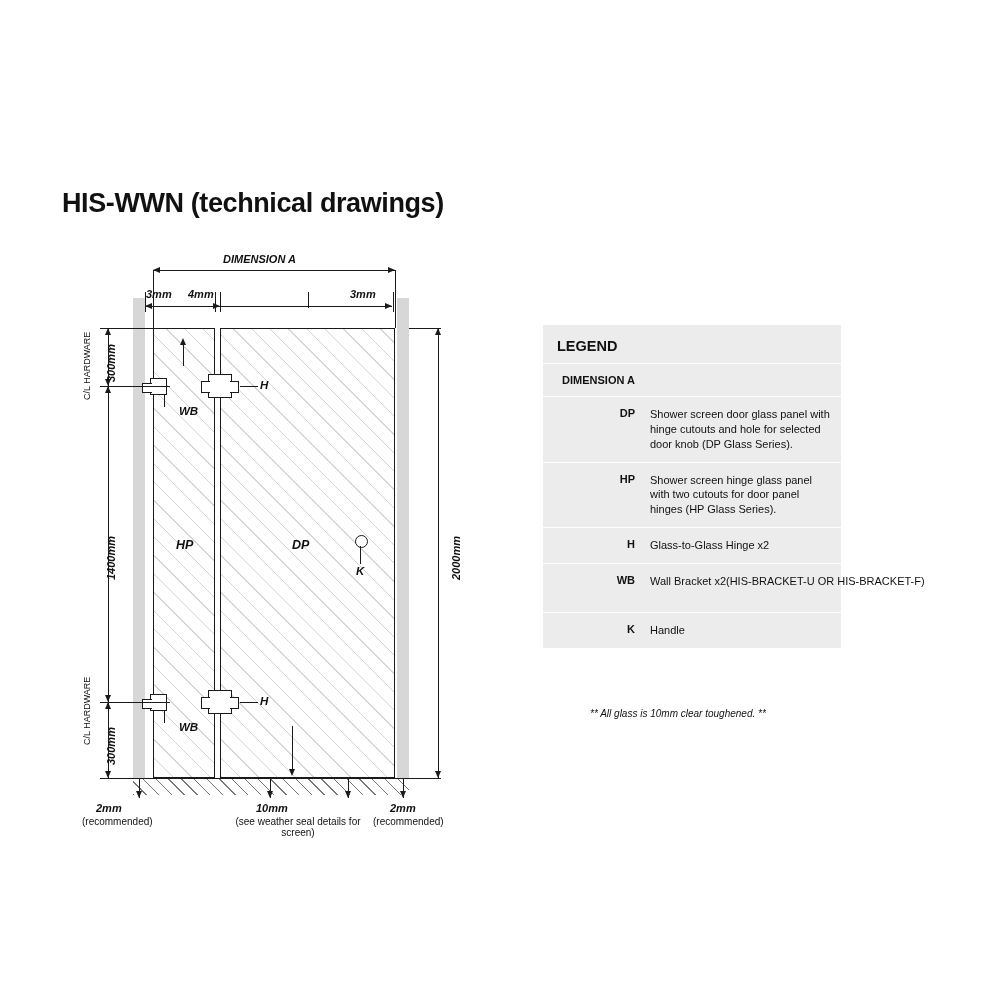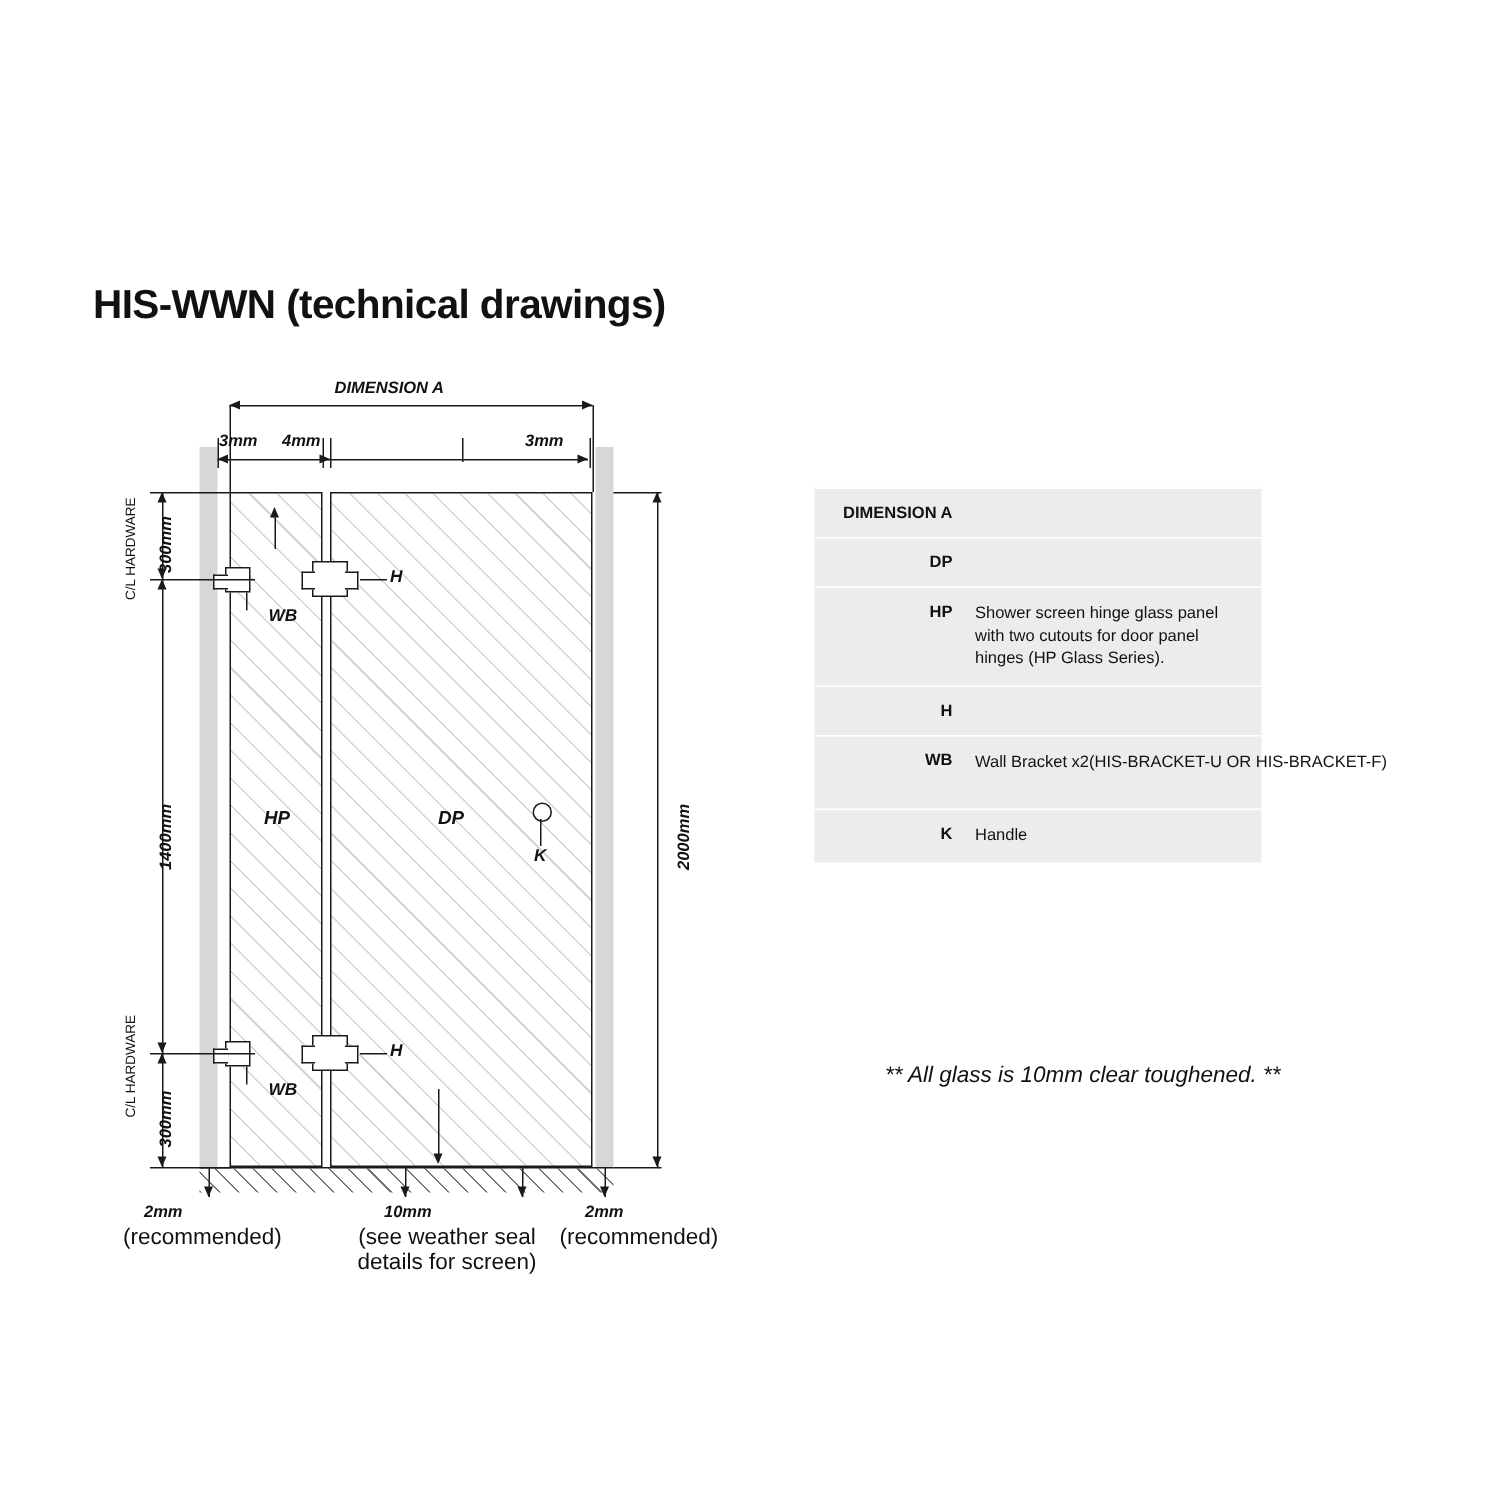--- a/index.html
+++ b/index.html
@@ -54,21 +54,21 @@
   .arrow-l,.arrow-r,.arrow-u,.arrow-d{position:absolute;width:0;height:0;}
   .arrow-l{border-top:3.5px solid transparent;border-bottom:3.5px solid transparent;border-right:7px solid #1a1a1a;}
   .arrow-r{border-top:3.5px solid transparent;border-bottom:3.5px solid transparent;border-left:7px solid #1a1a1a;}
   .arrow-u{border-left:3.5px solid transparent;border-right:3.5px solid transparent;border-bottom:7px solid #1a1a1a;}
   .arrow-d{border-left:3.5px solid transparent;border-right:3.5px solid transparent;border-top:7px solid #1a1a1a;}
 
   .dim-txt{position:absolute;font-size:11px;font-style:italic;font-weight:bold;color:#111;white-space:nowrap;}
   .dim-txt.plain{font-style:normal;font-weight:normal;}
   .vert{transform-origin:left top;}
 
-  .note{position:absolute;font-size:15px;color:#111;white-space:nowrap;font-style:italic;}
+  .note{position:absolute;font-size:10px;color:#111;white-space:nowrap;font-style:italic;}
 
   
   .floor{position:absolute;left:73px;top:528px;width:276px;height:16px;
     background:repeating-linear-gradient(45deg,#777 0 1px,rgba(255,255,255,0) 1px 9px);
     border-top:1.4px solid #1a1a1a;}
 
   
   .legend{position:absolute;left:543px;top:325px;width:298px;background:#ececec;}
   .legend-title{font-size:14.5px;font-weight:bold;padding:13px 0 9px 14px;color:#111;}
   .legend-row{display:flex;border-top:1px solid #ffffff;}
@@ -181,33 +181,36 @@
   <div class="dim-txt" style="left:330px;top:552px;">2mm</div>
   <div class="note" style="left:313px;top:566px;font-style:normal;">(recommended)</div>
 
   <div class="dline v-line" style="left:123px;top:92px;height:24px;"></div>
   <div class="arrow-u" style="left:120px;top:88px;"></div>
   <div class="dline v-line" style="left:232px;top:476px;height:48px;"></div>
   <div class="arrow-d" style="left:229px;top:519px;"></div>
 </div>
 
 <div class="legend">
+  <div class="legend-title">LEGEND</div>
 
   <div class="legend-row tall">
     <div class="key">DIMENSION A</div>
   </div>
   <div class="legend-row tall">
     <div class="key">DP</div>
+    <div class="val">Shower screen door glass panel with hinge cutouts and hole for selected door knob (DP Glass Series).</div>
   </div>
   <div class="legend-row tall">
     <div class="key">HP</div>
     <div class="val">Shower screen hinge glass panel with two cutouts for door panel hinges (HP Glass Series).</div>
   </div>
   <div class="legend-row">
     <div class="key">H</div>
+    <div class="val">Glass-to-Glass Hinge x2</div>
   </div>
   <div class="legend-row">
     <div class="key">WB</div>
     <div class="val" style="white-space:nowrap;">Wall Bracket x2(HIS-BRACKET-U OR HIS-BRACKET-F)</div>
   </div>
   <div class="legend-spacer"></div>
   <div class="legend-row">
     <div class="key">K</div>
     <div class="val">Handle</div>
   </div>

